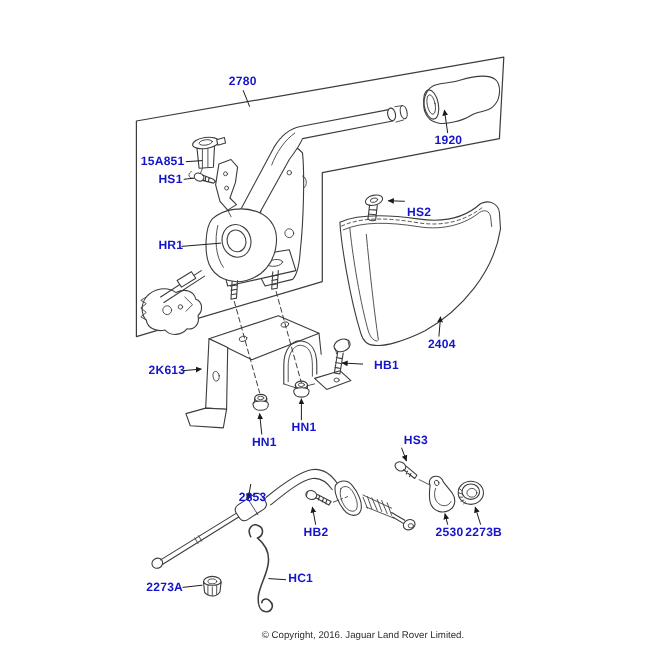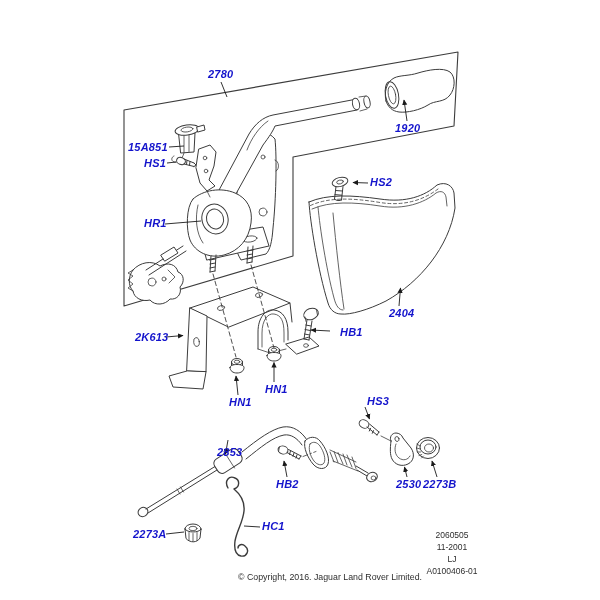--- a/index.html
+++ b/index.html
@@ -5,21 +5,21 @@
   html,body{margin:0;padding:0;}
   body{width:600px;height:600px;background:#ffffff;font-family:"Liberation Sans",sans-serif;position:relative;overflow:hidden;}
   .stage{position:absolute;left:0;top:0;width:600px;height:600px;}
   svg.linework{position:absolute;left:0;top:0;}
   .ln{fill:none;stroke:#3c3c3c;stroke-width:1;stroke-linecap:round;stroke-linejoin:round;}
   .wh{fill:#ffffff;stroke:#3c3c3c;stroke-width:1;stroke-linecap:round;stroke-linejoin:round;}
   .thin{stroke-width:.8;}
   .dash{stroke-dasharray:4.5 3;stroke-width:.9;}
   .stitch{stroke-dasharray:3 2.6;stroke-width:.8;}
   .ldr{fill:none;stroke:#1a1a1a;stroke-width:.9;}
-  .callout{position:absolute;color:#1414cc;font-weight:bold;font-size:11px;line-height:12px;letter-spacing:.2px;cursor:pointer;white-space:nowrap;font-style:italic;}
+  .callout{position:absolute;color:#1414cc;font-weight:bold;font-size:11px;line-height:12px;letter-spacing:.2px;cursor:pointer;white-space:nowrap;}
   .refblock{position:absolute;left:452px;top:529px;transform:translateX(-50%);text-align:center;font-size:8.5px;line-height:12px;color:#2e2e2e;}
   .copyright{position:absolute;left:312px;top:572px;transform:translateX(-50%);font-size:8.8px;color:#2e2e2e;white-space:nowrap;padding-left:36px;}
 </style>
 </head>
 <body>
 
 <div class="stage">
 
 <svg class="linework" width="600" height="600" viewBox="0 0 600 600">
   <defs>
@@ -217,36 +217,30 @@
     <path class="ldr" d="M407,477 L404.5,467" marker-end="url(#arr)"></path>
     <path class="ldr" d="M437,477 L432,461" marker-end="url(#arr)"></path>
   </g>
 </svg>
 
   <div class="callout" style="left:208px;top:68px">2780</div>
   <div class="callout" style="left:395px;top:122px">1920</div>
   <div class="callout" style="left:128px;top:141px">15A851</div>
   <div class="callout" style="left:144px;top:157px">HS1</div>
   <div class="callout" style="left:144px;top:217px">HR1</div>
-  <div class="callout" style="left:370px;top:176px">HS2</div>
+  <div class="callout" style="left:370px;top:187px">HS2</div>
   <div class="callout" style="left:389px;top:307px">2404</div>
   <div class="callout" style="left:340px;top:326px">HB1</div>
   <div class="callout" style="left:135px;top:331px">2K613</div>
   <div class="callout" style="left:229px;top:396px">HN1</div>
   <div class="callout" style="left:265px;top:383px">HN1</div>
   <div class="callout" style="left:217px;top:446px">2853</div>
   <div class="callout" style="left:276px;top:478px">HB2</div>
   <div class="callout" style="left:262px;top:520px">HC1</div>
   <div class="callout" style="left:133px;top:528px">2273A</div>
   <div class="callout" style="left:367px;top:395px">HS3</div>
   <div class="callout" style="left:396px;top:478px">2530</div>
   <div class="callout" style="left:423px;top:478px">2273B</div>
 
-  <div class="refblock">
-    <div>2060505</div>
-    <div>11-2001</div>
-    <div>LJ</div>
-    <div>A0100406-01</div>
-  </div>
 
   <div class="copyright">© Copyright, 2016. Jaguar Land Rover Limited.</div>
 
 </div>
 
 </body></html>

